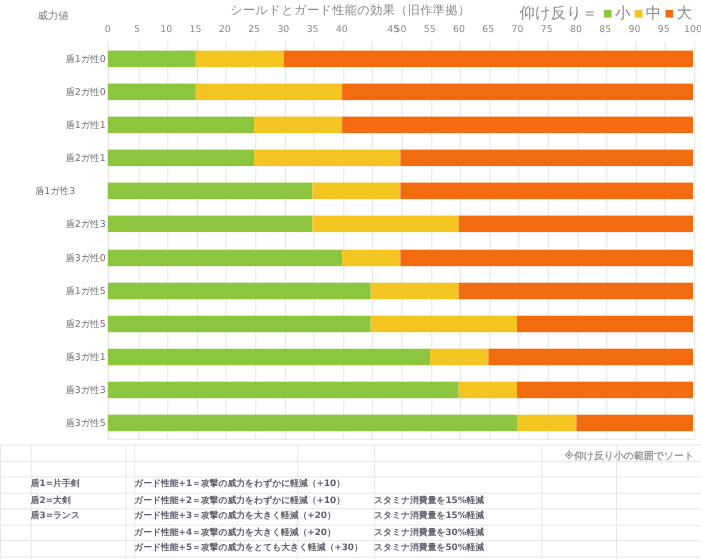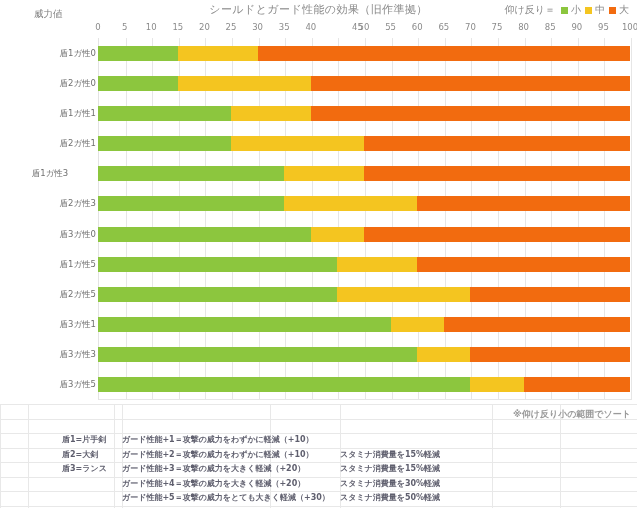--- a/index.html
+++ b/index.html
@@ -13,21 +13,21 @@
   .app{position:relative;width:637px;height:508px;}
 
   
   .chart-header{position:absolute;left:0;top:0;width:637px;height:20px;}
   .chart-title{
     position:absolute;left:0;top:2px;width:637px;text-align:center;
     font-size:11px;color:#8a8a8a;letter-spacing:.4px;white-space:nowrap;
   }
   .legend{
     position:absolute;right:8px;top:3px;
-    display:flex;align-items:center;gap:4px;font-size:10px;color:#8a8a8a;
+    display:flex;align-items:center;gap:4px;font-size:14px;color:#8a8a8a;
     white-space:nowrap;
   }
   .legend-title{margin-right:2px;}
   .legend-item{display:flex;align-items:center;gap:3px;}
   .legend-swatch{width:7px;height:7px;display:inline-block;}
 
   
   .axis-caption{
     position:absolute;left:34px;top:8px;font-size:9.5px;color:#7d7d7d;white-space:nowrap;
   }
@@ -73,21 +73,21 @@
   .tblgrid{position:absolute;left:0;top:0;width:637px;height:104px;}
   .tv{position:absolute;top:0;bottom:0;width:1px;background:#e8e8e8;}
   .th{position:absolute;left:0;right:0;height:1px;background:#e8e8e8;}
 
   .note{
     position:absolute;right:6px;top:4px;font-size:9px;color:#9a9a9a;white-space:nowrap;
   }
   .tbl-row{position:absolute;left:0;width:637px;height:14px;}
   .cell-shield{
     position:absolute;left:28px;top:1px;width:86px;
-    font-size:8px;color:#5f5f6e;white-space:nowrap;padding-left:34px;
+    font-size:8px;color:#5f5f6e;white-space:nowrap;
   }
   .cell-guard{
     position:absolute;left:122px;top:1px;width:232px;
     font-size:8px;color:#5f5f6e;white-space:nowrap;
   }
   .cell-stam{
     position:absolute;left:340px;top:1px;width:150px;
     font-size:8px;color:#5f5f6e;white-space:nowrap;
   }
 </style>

